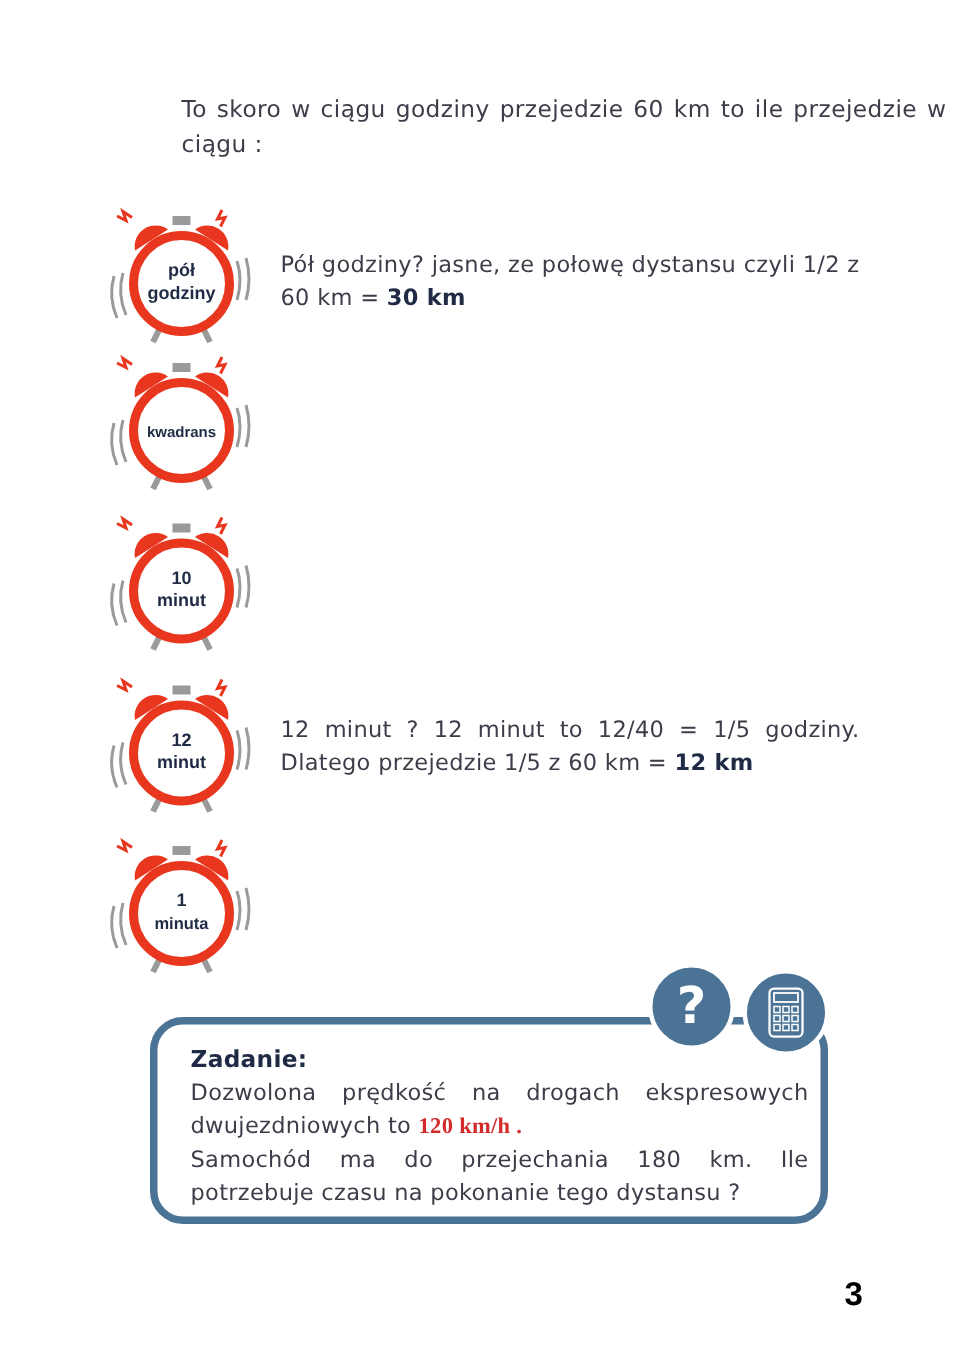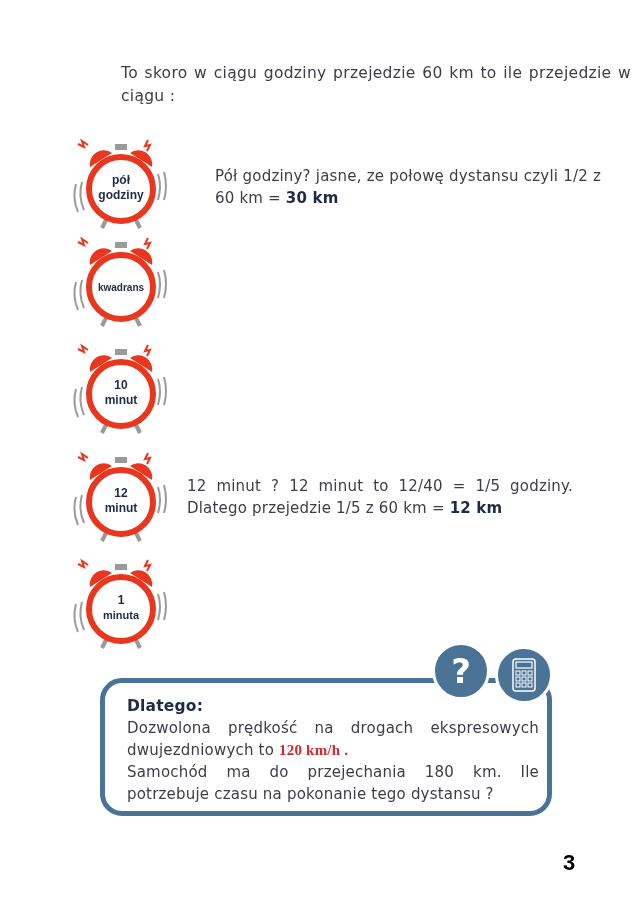--- a/index.html
+++ b/index.html
@@ -39,21 +39,21 @@
         <path d="M8 52 q-4 14 2 28"></path>
         <path d="M90 42 q4 12 0 26"></path>
         <path d="M96 40 q4 14 0 28"></path>
       </g>
     <line x1="38" y1="88" x2="34" y2="96" stroke="#9a9a9a" stroke-width="4"></line>
       <line x1="68" y1="88" x2="72" y2="96" stroke="#9a9a9a" stroke-width="4"></line>
     <circle cx="53" cy="57" r="32" fill="#fff" stroke="#e8371e" stroke-width="6"></circle>
     <text x="53" y="52" text-anchor="middle" class="clock-label">pół</text>
     <text x="53" y="67" text-anchor="middle" class="clock-label">godziny</text>
   </svg>
-  <div class="row-text" style="top:33px;margin-left:28px;"><span>Pół godziny?   jasne, ze połowę dystansu czyli 1/2 z 60 km = </span><b>30 km</b></div>
+  <div class="row-text" style="top:33px;"><span>Pół godziny?   jasne, ze połowę dystansu czyli 1/2 z 60 km = </span><b>30 km</b></div>
 </div>
 
 <div class="row" style="top:230px;">
   <svg class="clock" viewBox="0 0 105 100">
     <g stroke="#e8371e" stroke-width="2" fill="none">
         <path d="M10 12 l6 3 l-2 -6 l6 4"></path>
         <path d="M80 8 l-3 6 l5 -1 l-3 6"></path>
       </g>
     <path d="M22 35 a14 14 0 0 1 22 -14 z" fill="#e8371e"></path>
       <path d="M62 21 a14 14 0 0 1 22 14 z" fill="#e8371e"></path>
@@ -136,21 +136,21 @@
     <line x1="38" y1="88" x2="34" y2="96" stroke="#9a9a9a" stroke-width="4"></line>
       <line x1="68" y1="88" x2="72" y2="96" stroke="#9a9a9a" stroke-width="4"></line>
     <circle cx="53" cy="57" r="32" fill="#fff" stroke="#e8371e" stroke-width="6"></circle>
     <text x="53" y="52" text-anchor="middle" class="clock-label">1</text>
     <text x="53" y="67" text-anchor="middle" class="clock-label" style="font-size:11px">minuta</text>
   </svg>
 </div>
 
 <div class="task">
   <div class="task-inner">
-    <div class="task-title">Dlatego:</div>
+    <div class="task-title">Zadanie:</div>
     <div><span>Dozwolona prędkość na drogach ekspresowych dwujezdniowych  to </span><span class="red">120 km/h .</span></div>
     <div>Samochód ma do przejechania 180 km. Ile potrzebuje czasu na pokonanie tego dystansu ?</div>
   </div>
 </div>
 
 <div class="badge q-badge">
   <div class="q-glyph">?</div>
 </div>
 <div class="badge calc-badge">
   <svg width="52" height="52" viewBox="0 0 52 52">

